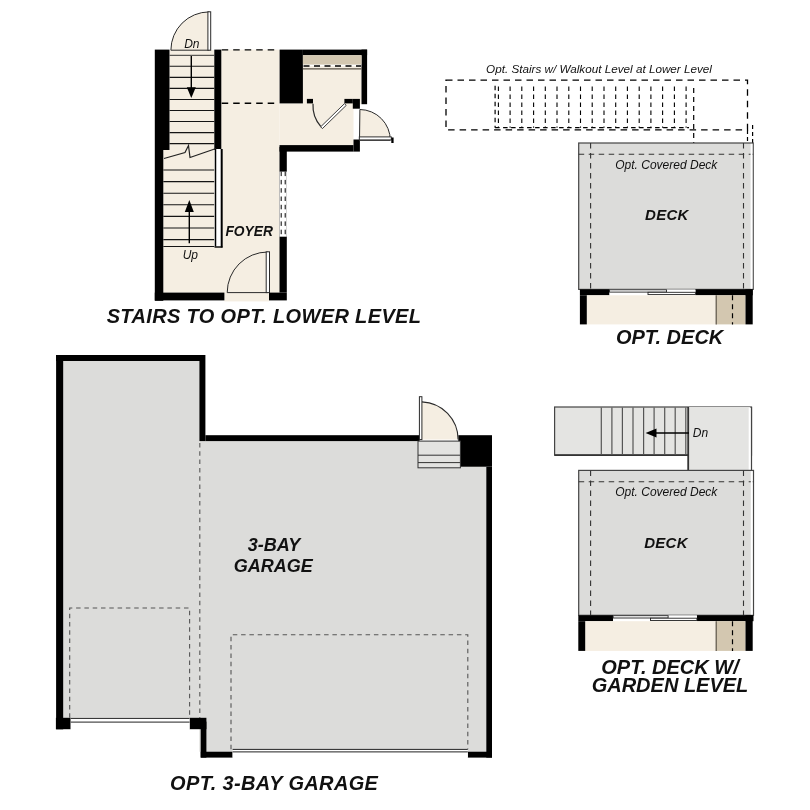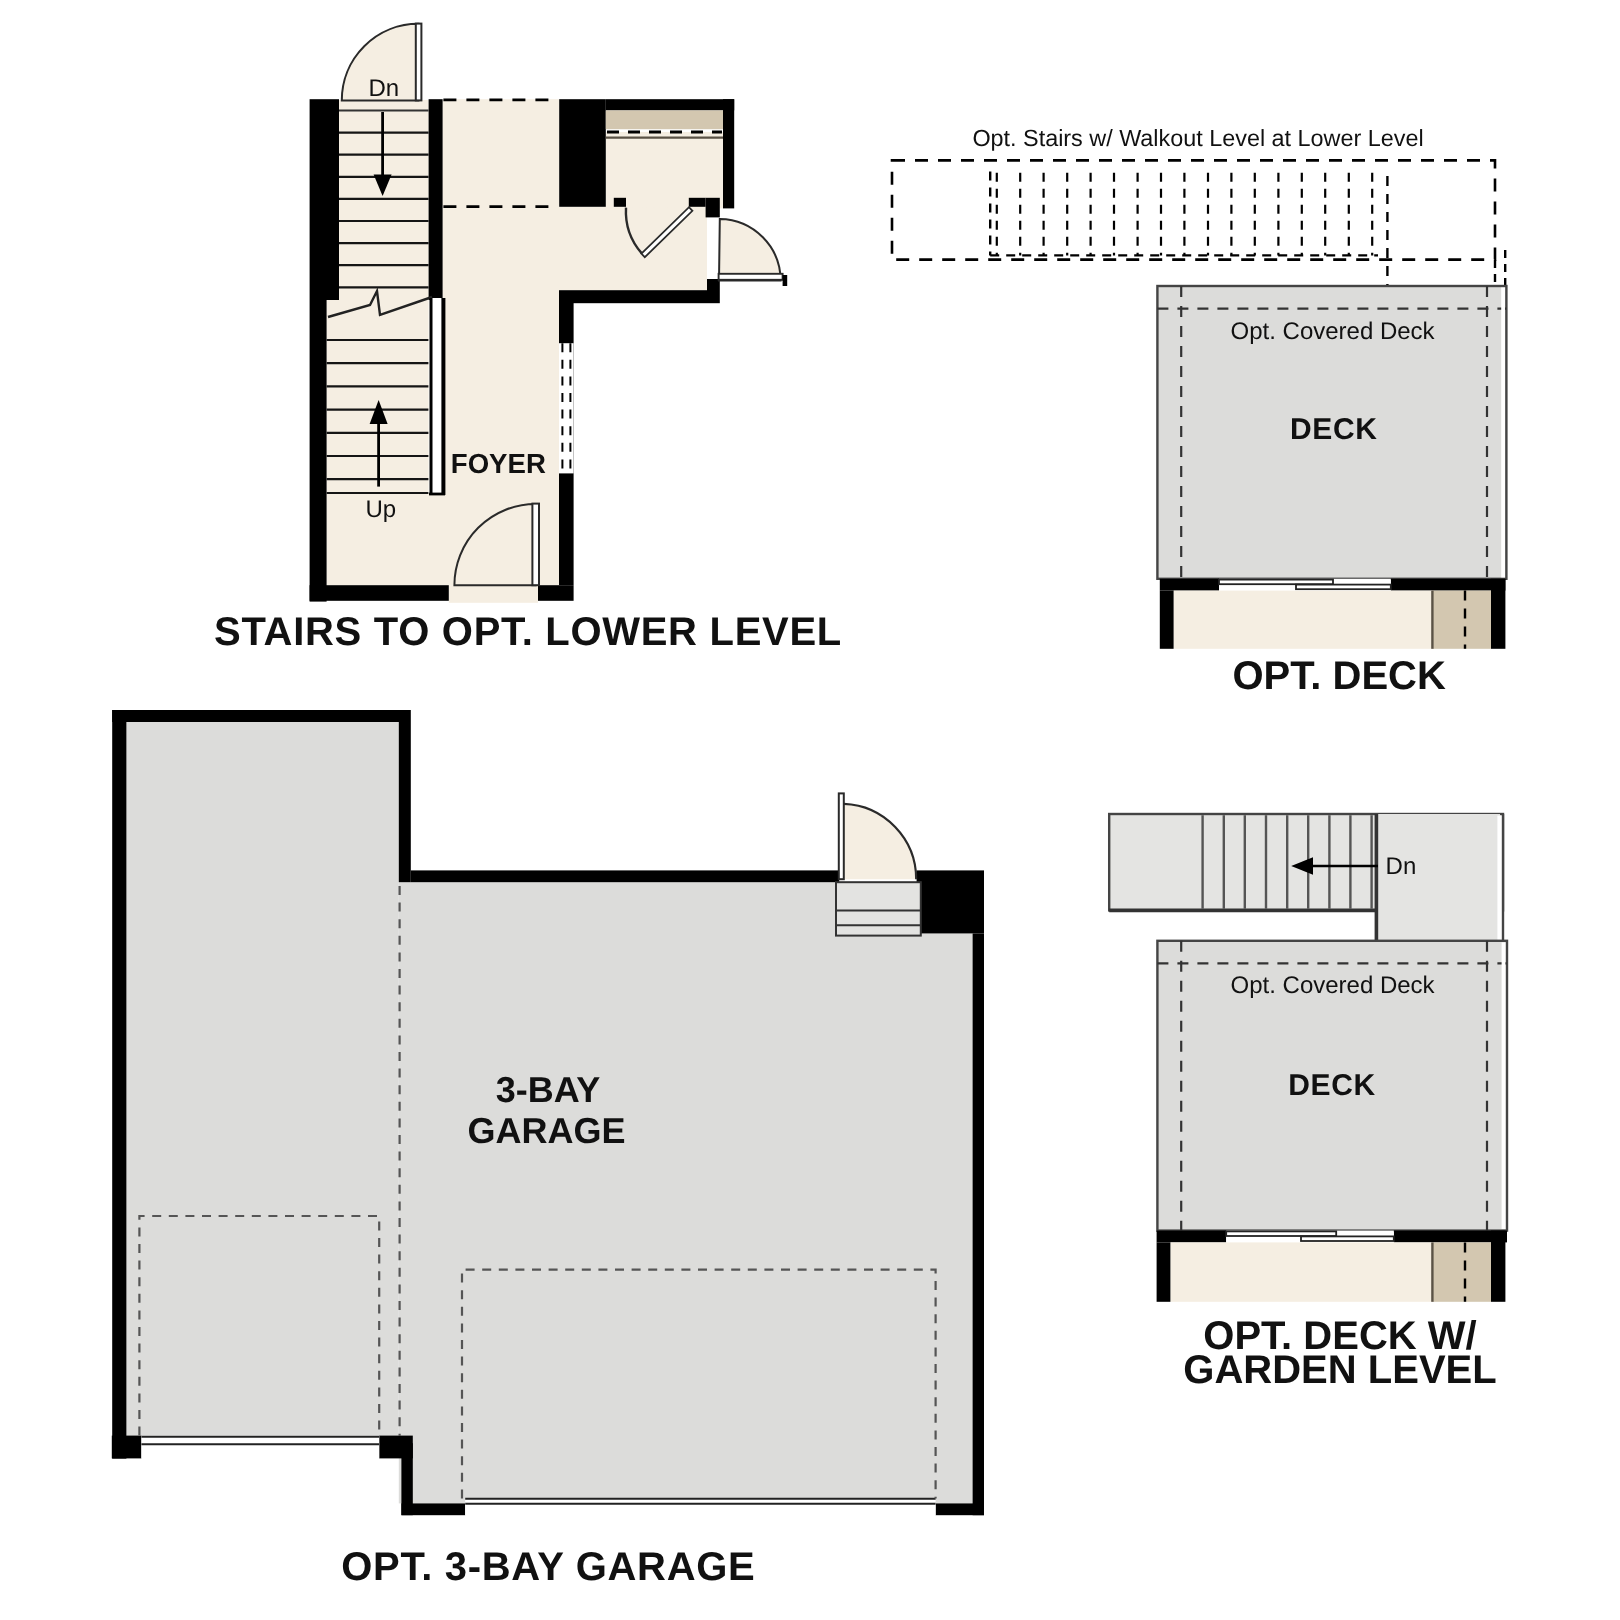--- a/index.html
+++ b/index.html
@@ -1,17 +1,17 @@
 <!DOCTYPE html>
 <html><head>
 <meta charset="utf-8">
 <style>
 html,body{margin:0;padding:0;background:#ffffff;}
 #page{position:relative;width:810px;height:810px;background:#fff;overflow:hidden;
-font-family:"Liberation Sans", sans-serif;}
+font-family:"Liberation Sans", sans-serif;font-style:italic;}
 svg{position:absolute;left:0;top:0;}
 </style>
 </head>
 <body>
 <div id="page">
 <svg width="810" height="810" viewBox="0 0 810 810">
 <defs></defs>
 
 <g id="foyer">
 

